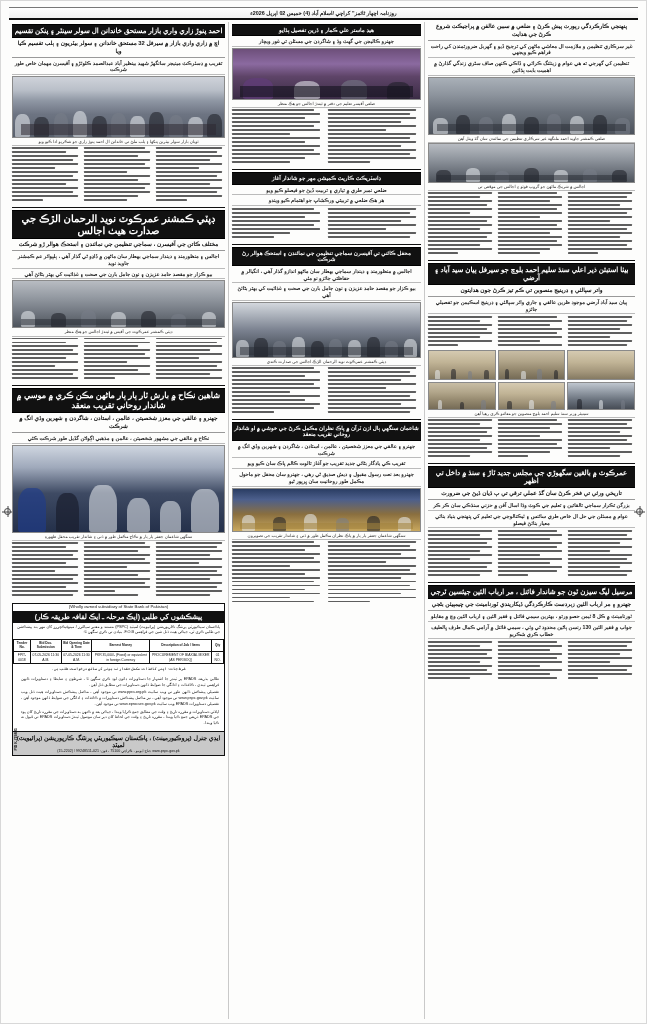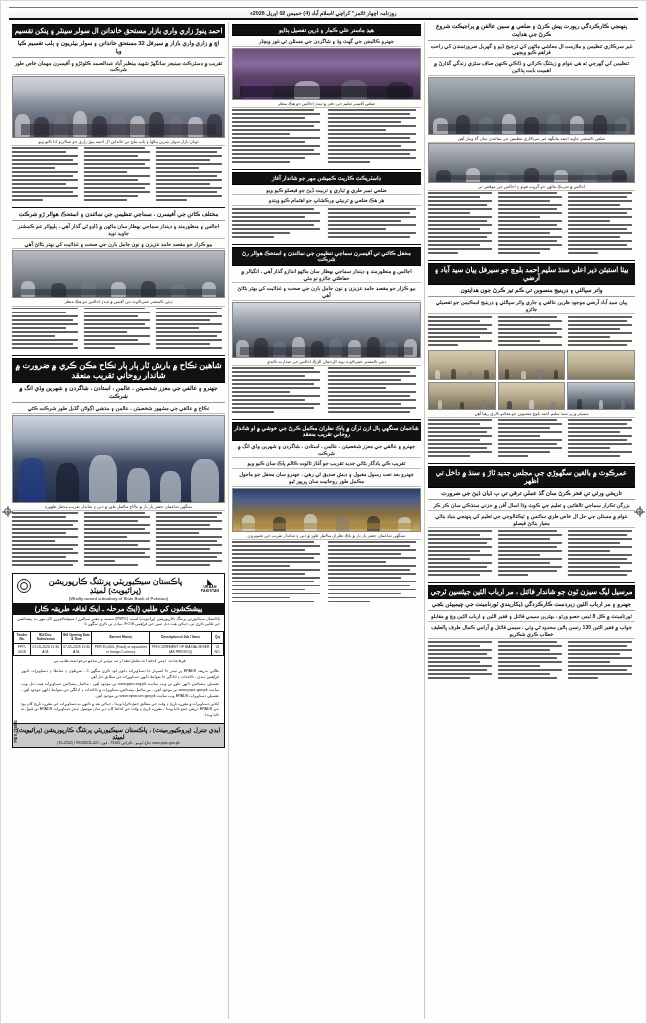--- a/index.html
+++ b/index.html
@@ -792,20 +792,21 @@
               <div class="ln w88"></div>
               <div class="ln w95"></div>
               <div class="ln w45"></div>
             </div>
         </div>
       </div>
 
       <div class="rule"></div>
 
       <div>
+        <div class="hl-black hl-xl">ڊپٽي ڪمشنر عمرڪوٽ نويد الرحمان الڙڪ جي صدارت هيٺ اجالس</div>
         <div class="hl-sub">مختلف ڪاتن جي آفيسرن ، سماجي تنظيمن جي نمائندن ۽ استحڪ هوالر ڙو شرڪت</div>
         <div class="hl-sub2">اجالس ۽ منظورمند ۽ ديندار سماجي بهطار سان ماڻهن ۾ ڏاڍو ٿي گذار آهي ، ٻلپوائر عم ڪمشنر جاويد نويد</div>
         <div class="hl-sub2">بيو ڪزار جو مقصد حامد عزيزن ۽ نون جامل بارن جي صحت ۽ غذائيت کي بهتر بڻائڻ آهي</div>
 
         <div class="ph" style="height:48px">
           <div class="sc-office" style="height:100%"></div>
           <div class="figs">
             <div class="fig l" style="height:60%"></div>
               <div class="fig" style="height:52%"></div>
             <div class="fig m" style="height:64%"></div>
@@ -857,21 +858,21 @@
               <div class="ln w95"></div>
               <div class="ln w88"></div>
               <div class="ln w95"></div>
             </div>
         </div>
       </div>
 
       <div class="rule"></div>
 
       <div>
-        <div class="hl-black hl-lg">شاهين نڪاح ۾ بارش ٽار ٻار ٻار نڪاح مڪن ڪري ۾ ضرورت ۾ شاندار روحاني تقريب منعقد</div>
+        <div class="hl-black hl-lg">شاهين نڪاح ۾ بارش ٽار ٻار ٻار ماڻهن مڪن ڪري ۾ موسي ۾ شاندار روحاني تقريب منعقد</div>
         <div class="hl-sub">جهنرو ۽ عالقي جي معزز شخصيتن ، عالمن ، استادن ، شاگردن ۽ شهرين وڏي انگ ۾ شرڪت</div>
         <div class="hl-sub2">نڪاح ۾ عالقي جي مشهور شخصيتن ، عالمن ۽ مذهبي اڳواڻن گڏيل طور شرڪت ڪئي</div>
 
         <div class="ph" style="height:88px">
           <div class="sc-wedding" style="height:100%"></div>
           <div class="figs" style="height:70%">
             <div class="fig" style="height:72%;width:13%;background:rgba(30,60,140,.65)"></div>
             <div class="fig" style="height:64%;width:11%;background:rgba(25,30,45,.7)"></div>
             <div class="fig l" style="height:78%;width:13%"></div>
             <div class="fig l" style="height:56%;width:11%"></div>
@@ -929,31 +930,20 @@
               <div class="ln w78"></div>
               <div class="ln w95"></div>
               <div class="ln w88"></div>
             </div>
         </div>
       </div>
 
       <div class="ad">
         <div class="pid">PID K-7198/25</div>
 
-        <div class="ad-head">
-          <div class="ad-logo-r">
-              <span class="inner"></span>
-            </div>
-          <div class="ad-title-ur">پاڪستان سيڪيوريٽي پرنٽنگ ڪارپوريشن (پرائيويٽ) لميٽڊ</div>
-          <div class="ad-logo-l">
-            <div class="mark">◣</div>
-            <div class="mark2">URBAN</div>
-            <div class="mark2">PAKISTAN</div>
-          </div>
-        </div>
         <div class="ad-sub">(Wholly owned subsidiary of State Bank of Pakistan)</div>
 
         <div class="ad-band">پيشڪشوں کي طلبي (ايڪ مرحلہ ـ ايڪ لفافہ طريقہ ڪار)</div>
         <div class="ad-note">پاڪستان سيڪيورٽي پرنٽنگ ڪارپوريشن (پرائيويٽ) لميٽيڊ (PSPC) مستند و معتبر سپالئرز / مينوفيڪچررز کان مهر بند پيشڪشن جي طلبي ڪري ٿي، جيڪي هيٺ ڏنل شين جي فراهمي F.O.B. بنيادن تي ڪري سگهن ٿا:</div>
 
         <table class="tender">
           <thead>
             <tr>
               <th>Tender No.</th>
               <th>Bid Doc. Submission</th>

